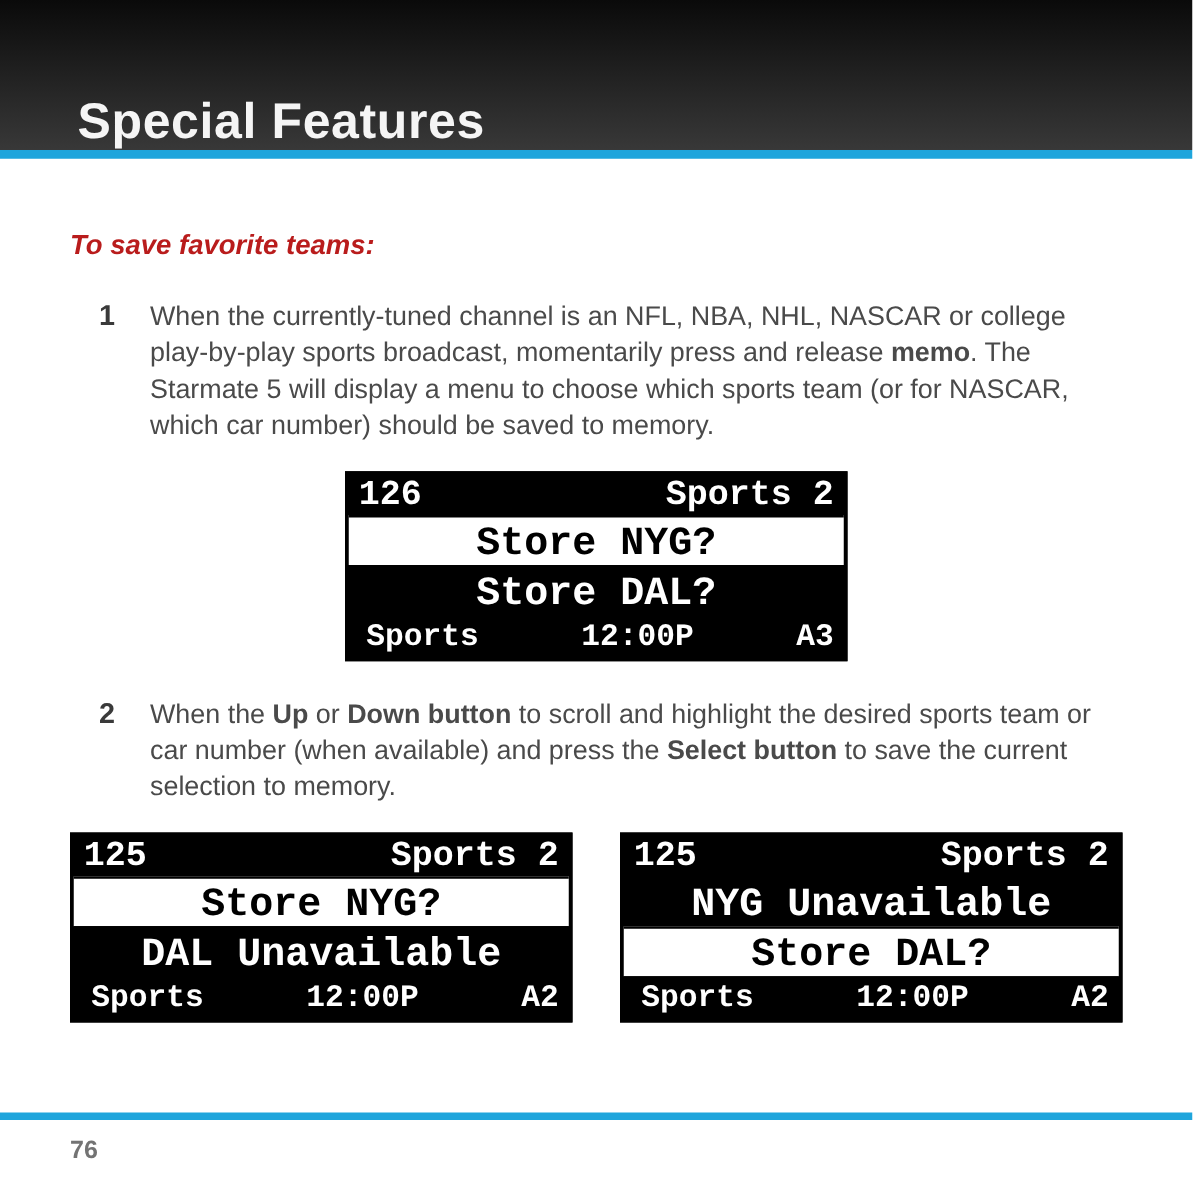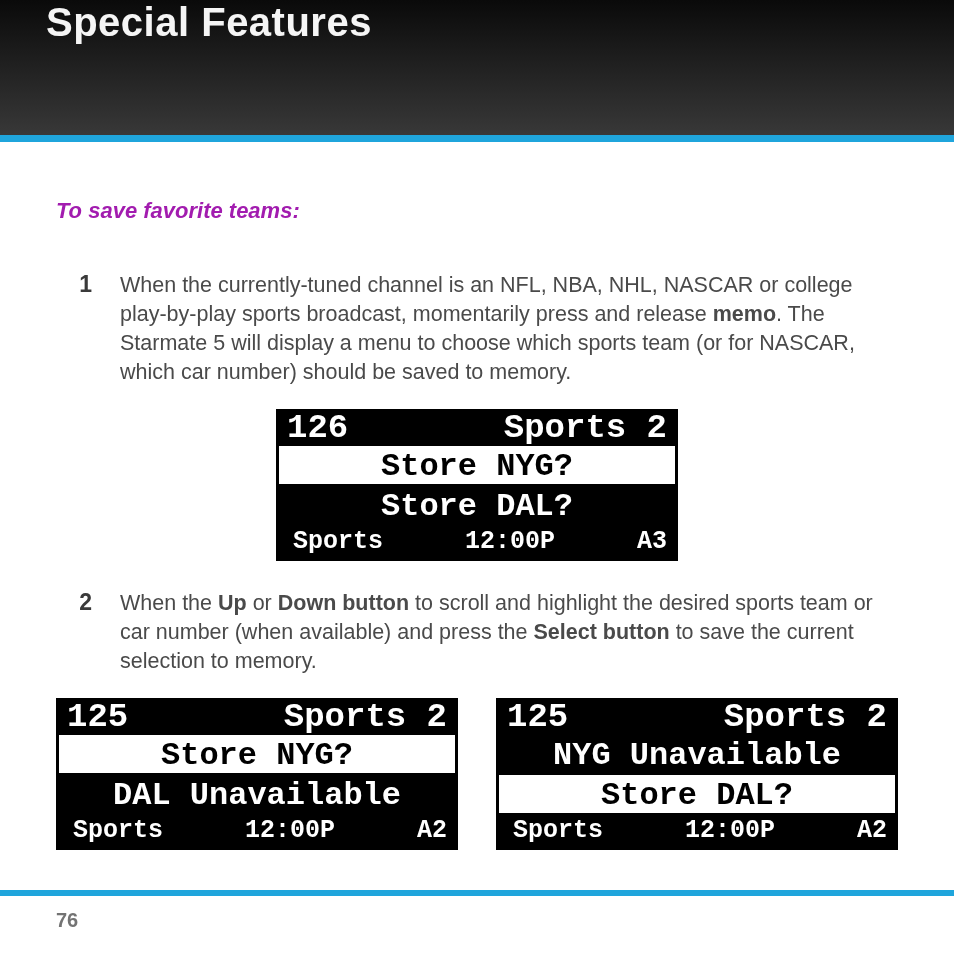--- a/index.html
+++ b/index.html
@@ -7,46 +7,46 @@
     width: 954px;
     height: 954px;
     background: #ffffff;
     font-family: Arial, Helvetica, sans-serif;
     color: #4a4a4a;
     position: relative;
     overflow: hidden;
   }
   .header-band {
     width: 100%;
-    height: 135px;
+    height: 120px;
     background: linear-gradient(to bottom, #0a0a0a 0%, #383838 100%);
     display: flex;
-    align-items: flex-start;
-    padding-left: 46px;
+    align-items: flex-end;
+    padding-left: 62px;
   }
   .header-title {
     color: #f5f5f5;
     font-size: 40px;
     font-weight: bold;
     letter-spacing: 0.5px;
   }
   .blue-rule {
     width: 100%;
     height: 7px;
     background: #1fa5dc;
   }
   .content {
     padding: 56px 56px 0 56px;
   }
   .subhead {
     font-style: italic;
     font-weight: bold;
     font-size: 22px;
-    color: #a21caf;
-    margin-bottom: 47px;
+    color: #b91c1c;
+    margin-bottom: 30px;
   }
   .steps { list-style: none; }
   .step {
     display: flex;
     margin-bottom: 22px;
   }
   .step-num {
     width: 64px;
     flex-shrink: 0;
     text-align: right;
@@ -80,21 +80,21 @@
     font-family: "Courier New", monospace;
     letter-spacing: 0px;
   }
   .lcd .bar {
     background: #000;
     color: #fff;
     display: flex;
     justify-content: space-between;
     align-items: center;
     padding: 2px 8px;
-    font-size: 34px;
+    font-size: 28px;
     font-weight: bold;
     height: 32px;
     font-stretch: expanded;
     text-align: center;
   }
   .lcd .line {
     background: #fff;
     color: #000;
     text-align: center;
     font-size: 32px;

